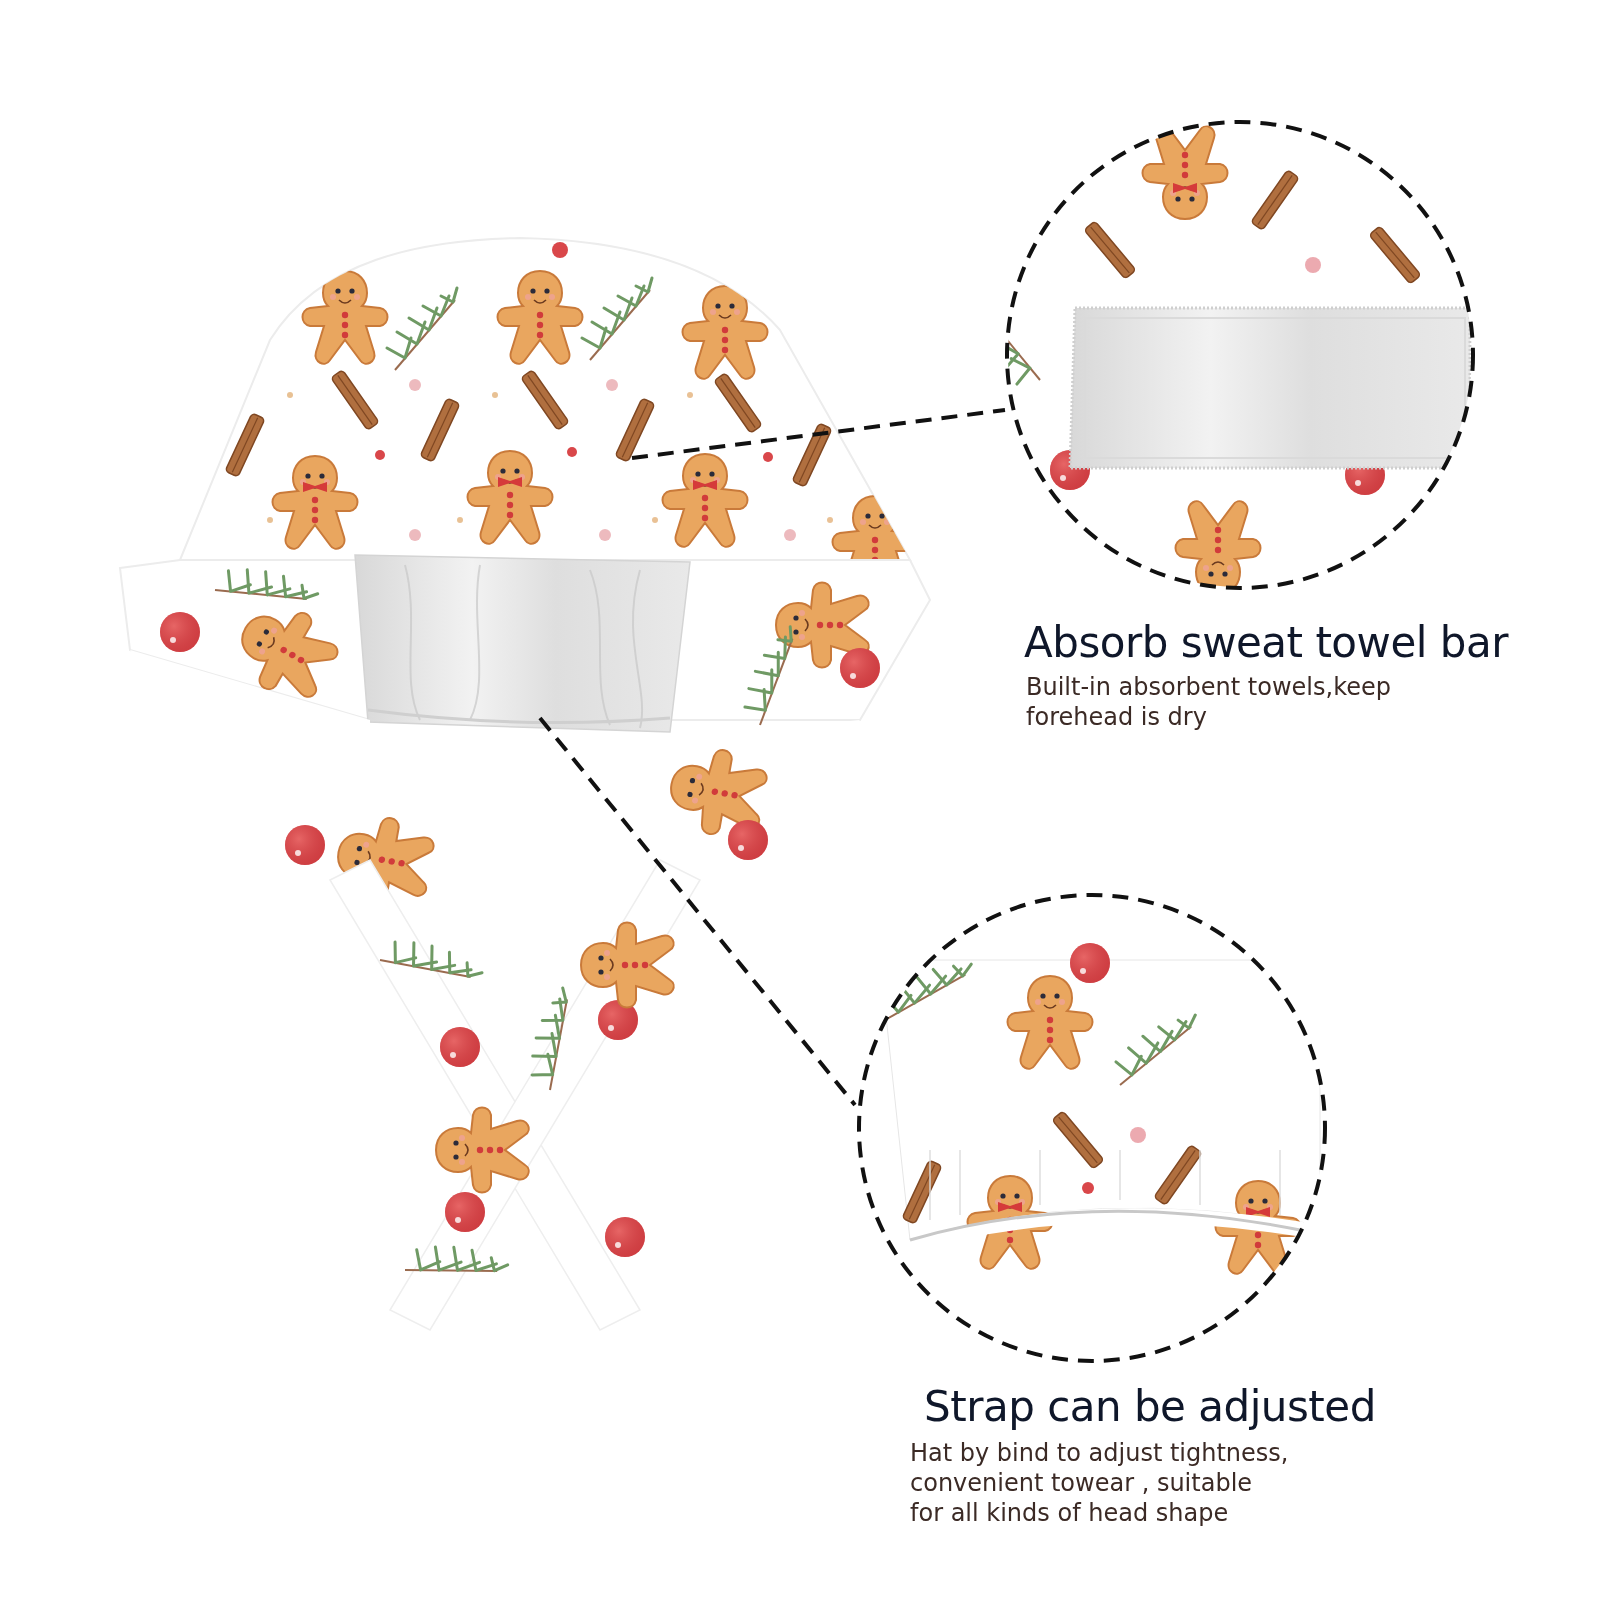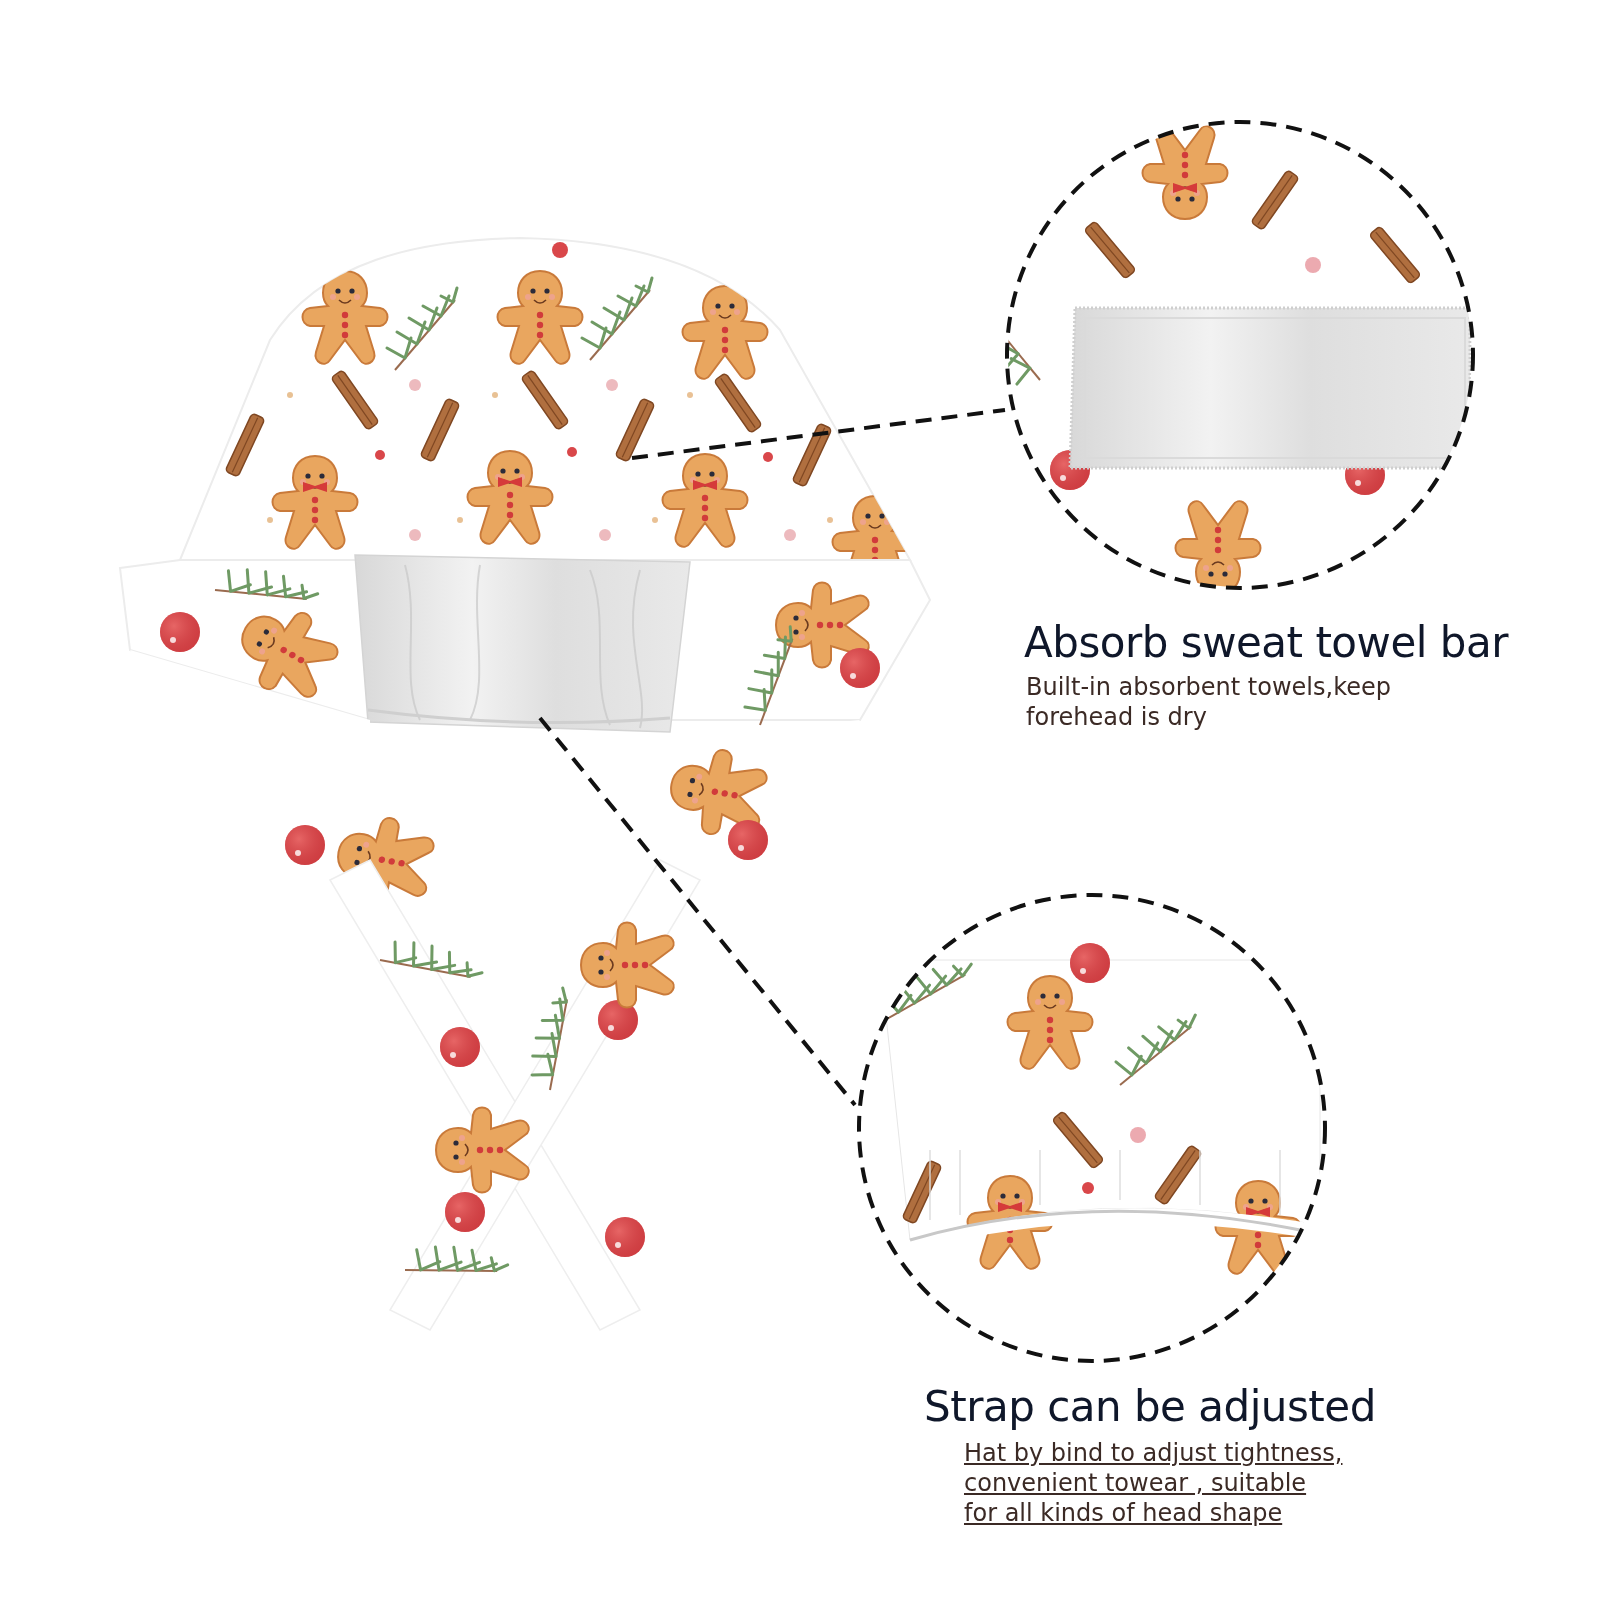--- a/index.html
+++ b/index.html
@@ -215,15 +215,15 @@
     <circle cx="1092" cy="1128" r="233" fill="none" stroke="#111111" stroke-width="4" stroke-dasharray="16 10"></circle>
   </g>
   <line x1="540" y1="718" x2="855" y2="1105" stroke="#111111" stroke-width="4" stroke-dasharray="16 10"></line>
 </svg>
 
 <div class="title" style="left:1024px; top:622px;">Absorb sweat towel bar</div>
 <div class="desc" style="left:1026px; top:672px;">Built-in absorbent towels,keep
 forehead is dry</div>
 
 <div class="title" style="left:910px; top:1386px;margin-left:14px;">Strap can be adjusted</div>
-<div class="desc" style="left:964px; top:1438px;text-decoration:underline;">Hat by bind to adjust tightness,
+<div class="desc" style="left:910px; top:1438px;">Hat by bind to adjust tightness,
 convenient towear , suitable
 for all kinds of head shape</div>
 
 </body></html>

